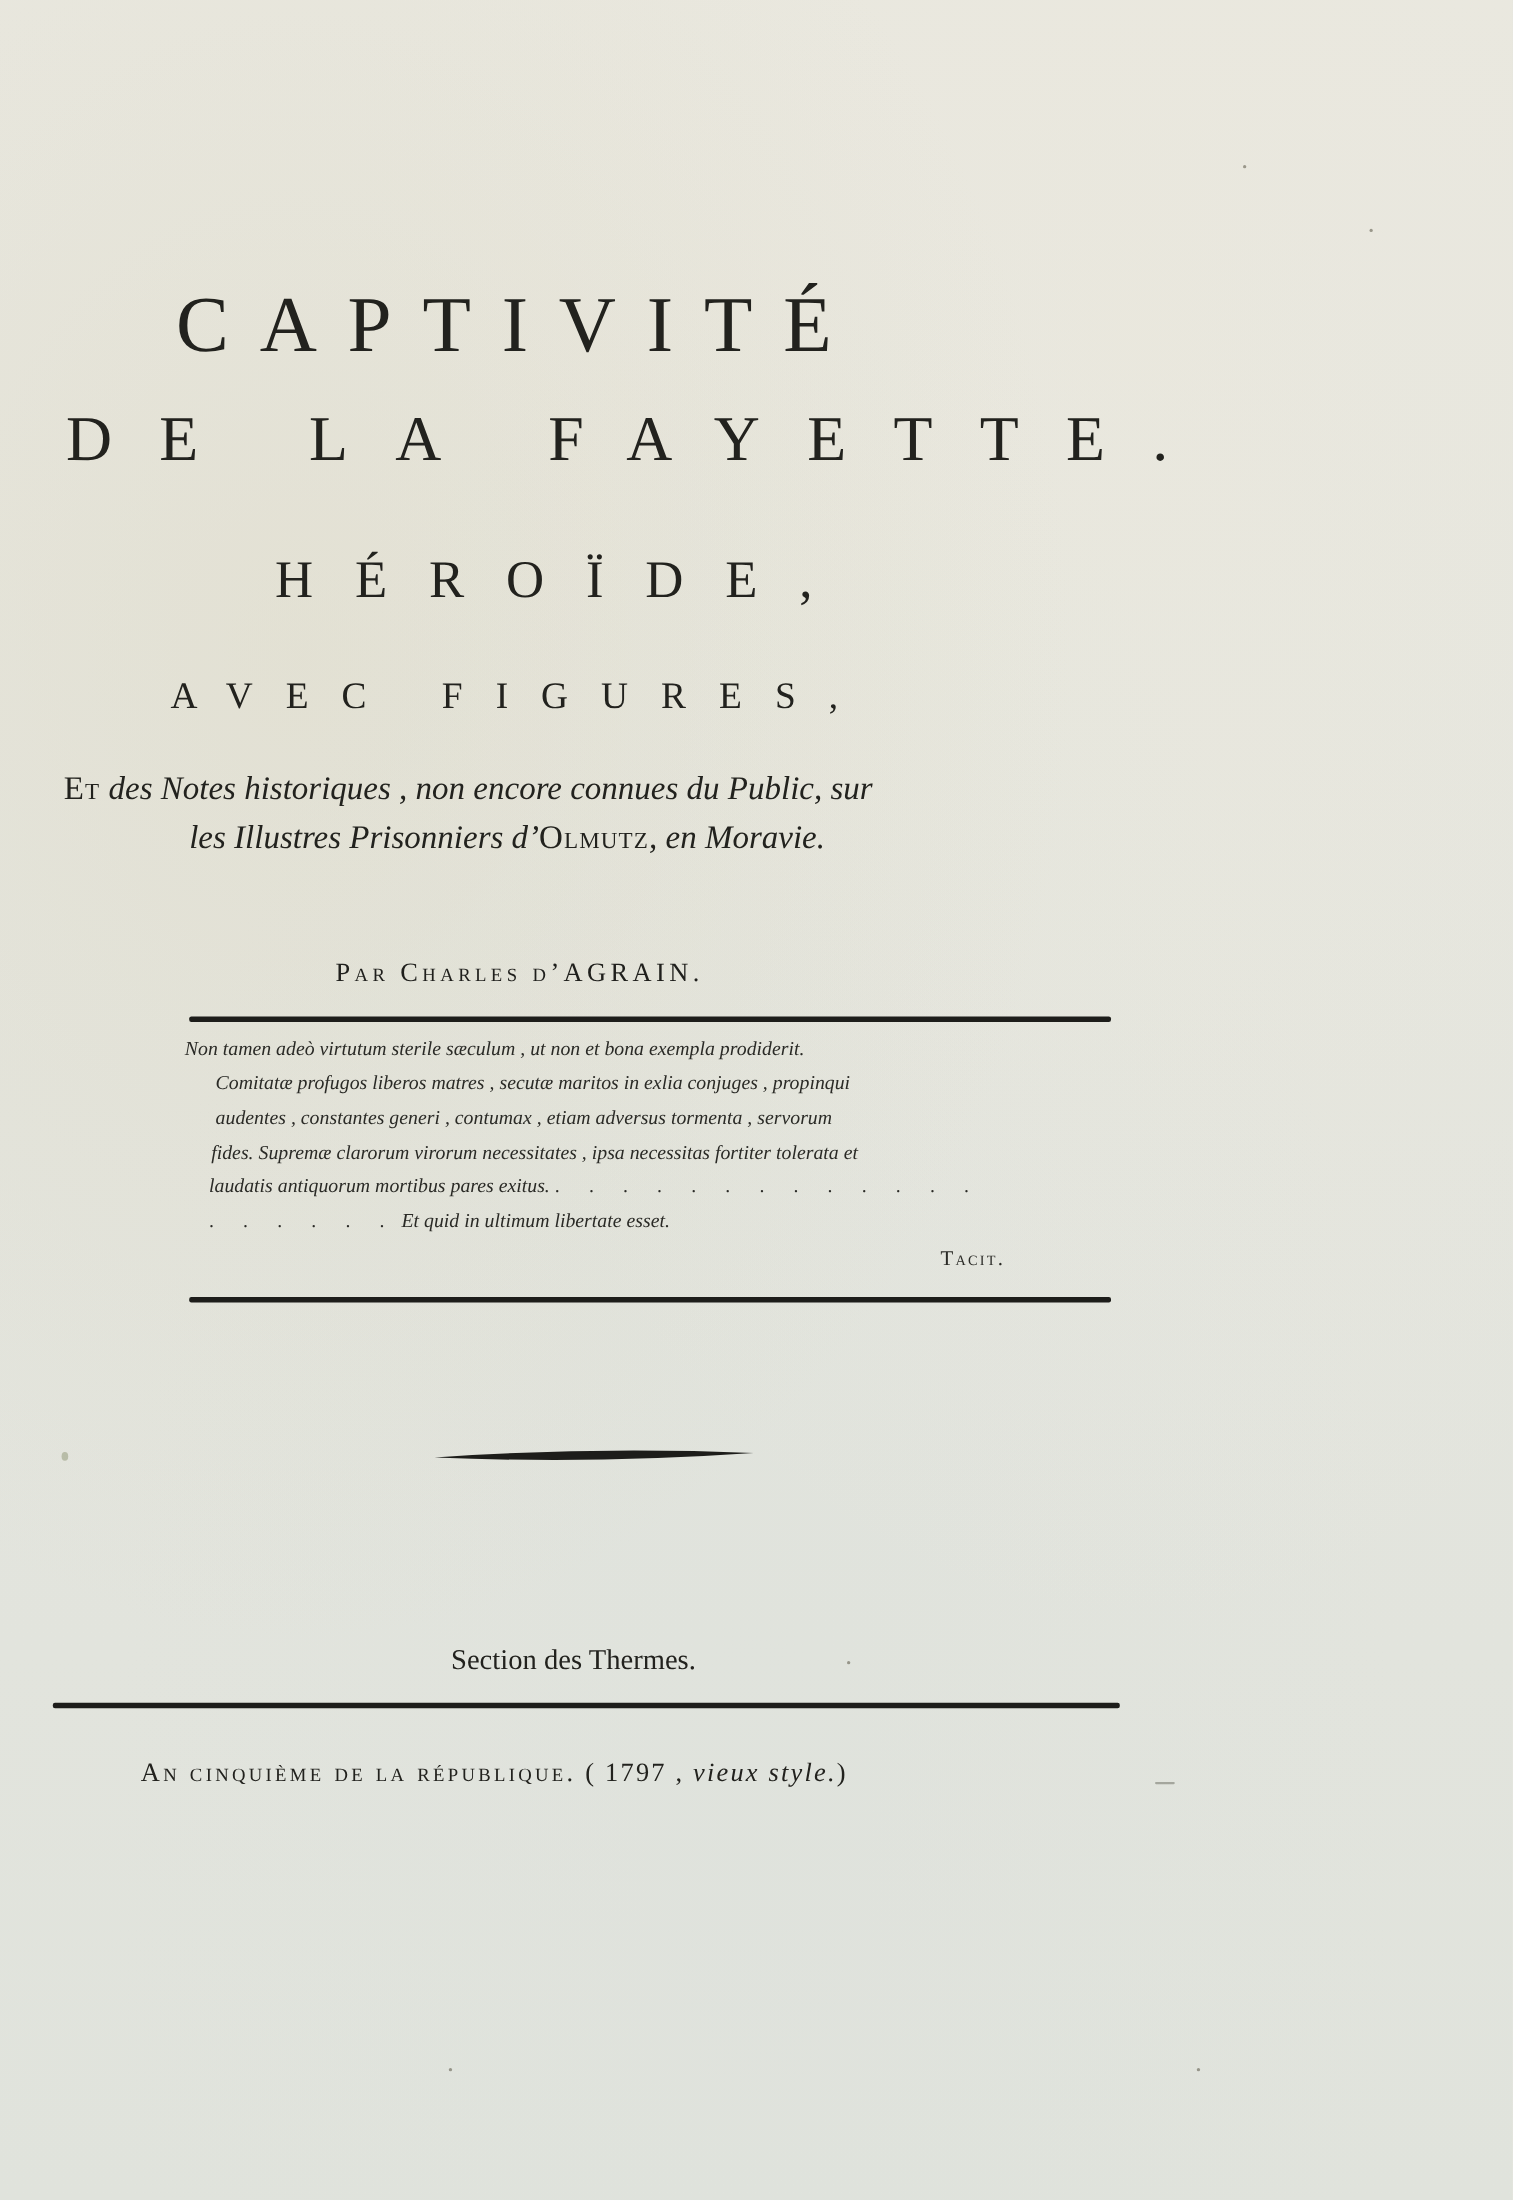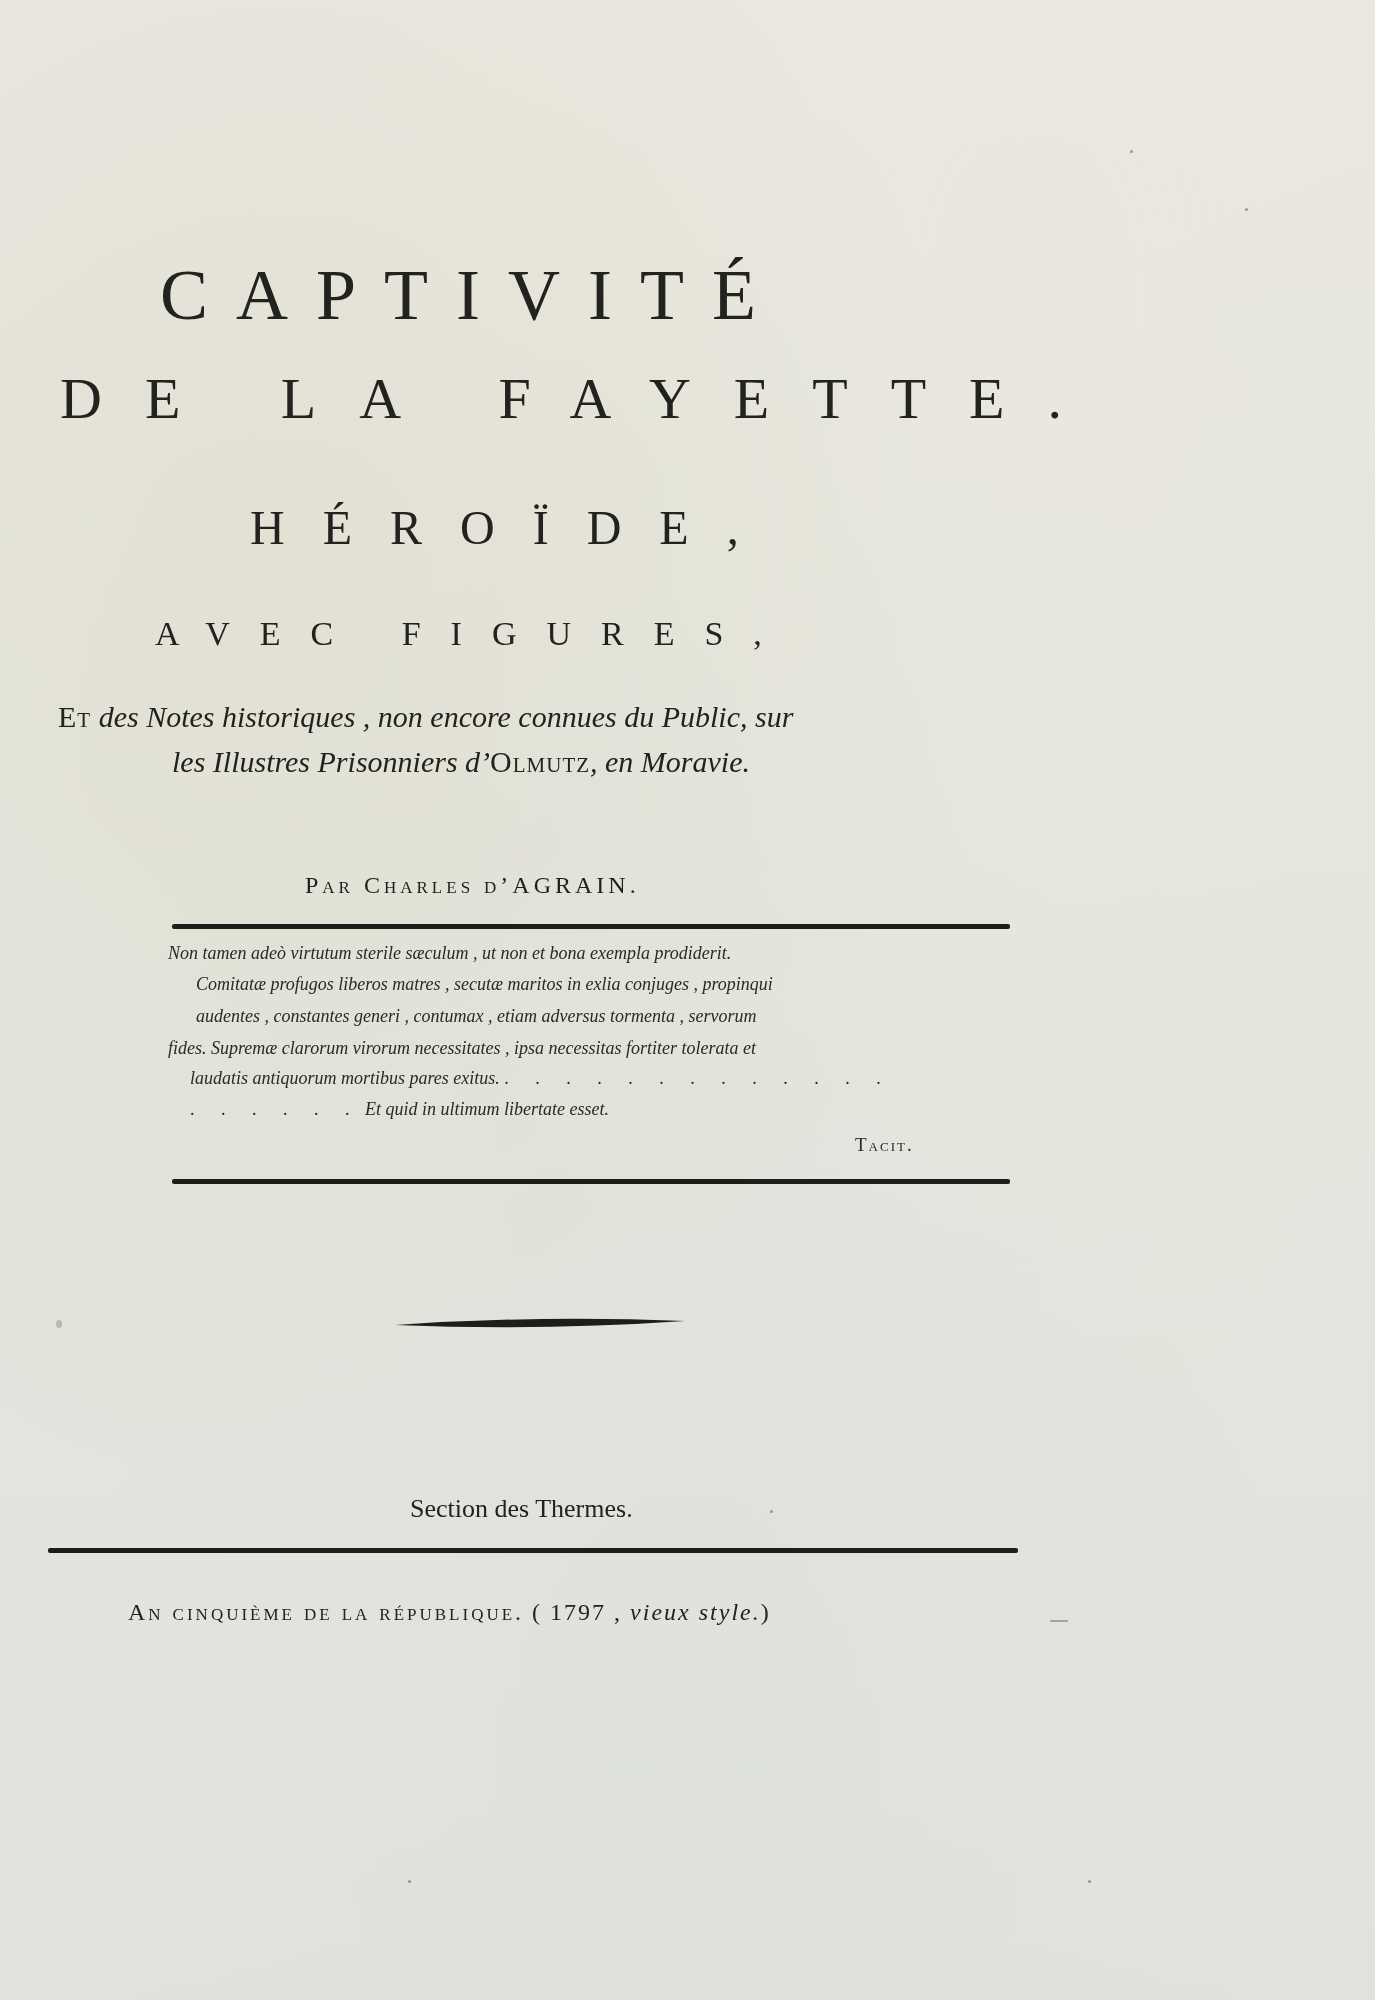--- a/index.html
+++ b/index.html
@@ -96,21 +96,21 @@
       height: 14px;
     }
     .epigraph {
       font-style: italic;
       font-size: 18px;
       color: #2a2a26;
     }
     .ep-1 { top: 943px; left: 168px; }
     .ep-2 { top: 974px; left: 196px; }
     .ep-3 { top: 1006px; left: 196px; }
-    .ep-4 { top: 1038px; left: 168px; }
+    .ep-4 { top: 1038px; left: 192px; }
     .ep-5 { top: 1068px; left: 190px; }
     .ep-6 { top: 1099px; left: 190px; }
     .ep-attrib {
       top: 1134px;
       left: 855px;
       font-size: 19px;
       font-variant: small-caps;
       letter-spacing: 2px;
       font-style: normal;
     }

